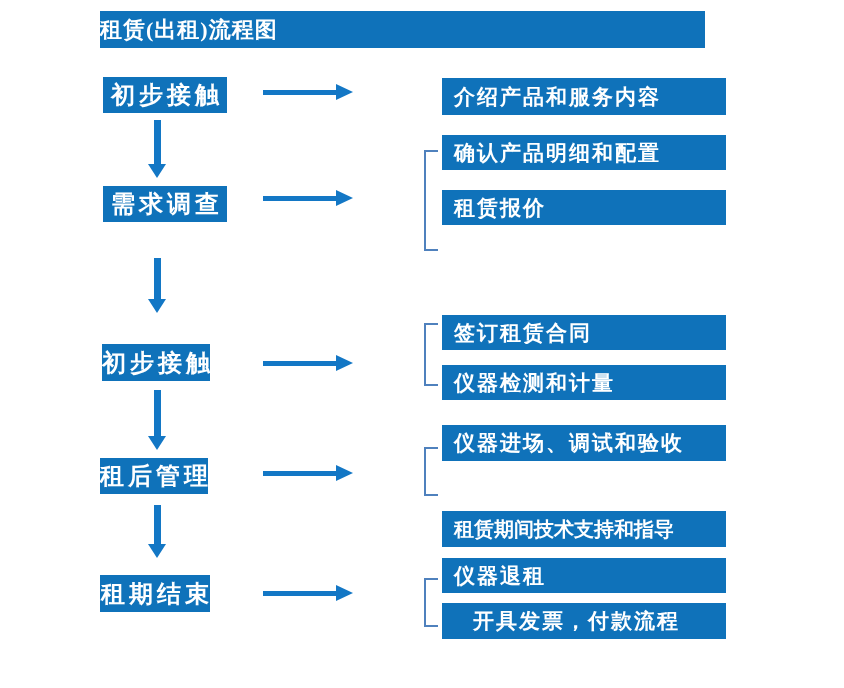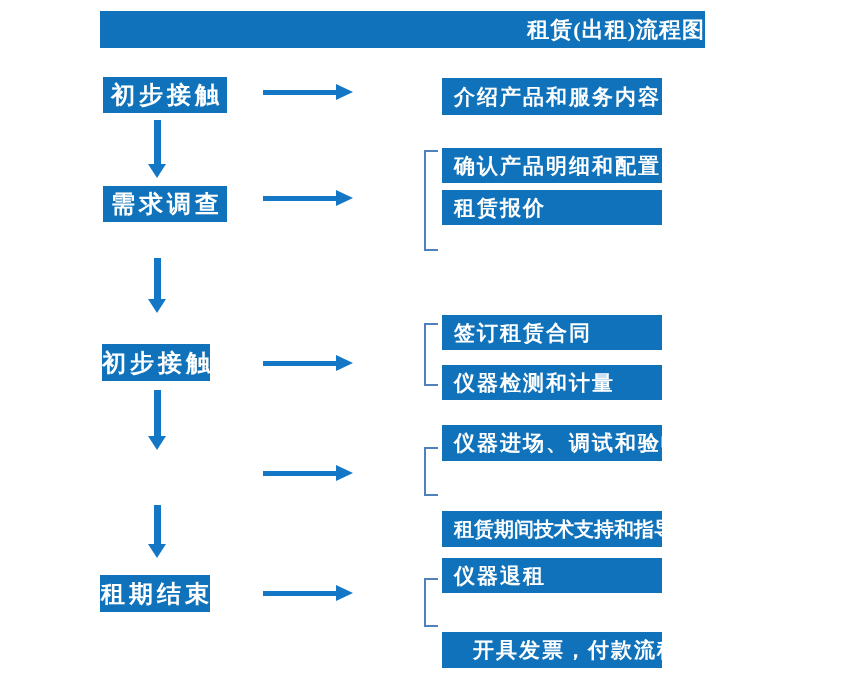--- a/index.html
+++ b/index.html
@@ -17,40 +17,40 @@
     overflow: hidden;
   }
   .title-bar {
     position: absolute;
     left: 100px; top: 11px;
     width: 605px; height: 37px;
     background: var(--box-fill, #0f72ba);
     color: var(--text, #ffffff);
     display: flex;
     align-items: center;
-    justify-content: flex-end;
+    justify-content: flex-start;
     font-size: 22px;
     letter-spacing: 1px;
   }
   .stage {
     position: absolute;
     background: var(--box-fill, #0f72ba);
     color: var(--text, #ffffff);
     display: flex;
     align-items: center;
     justify-content: center;
     font-size: 24px;
     letter-spacing: 4px;
     text-indent: 4px; 
     white-space: nowrap;
   }
   .detail {
     position: absolute;
     left: 442px;
-    width: 220px;
+    width: 284px;
     background: var(--box-fill, #0f72ba);
     color: var(--text, #ffffff);
     display: flex;
     align-items: center;
     padding-left: 12px;
     box-sizing: border-box;
     font-size: 21px;
     letter-spacing: 2px;
     white-space: nowrap;
   }
@@ -114,20 +114,21 @@
 
 <div class="canvas">
 
   <div class="title-bar">
     <span>租赁(出租)流程图</span>
   </div>
 
   <div class="stage" style="left:103px; top:77px;  width:124px; height:36px;">初步接触</div>
   <div class="stage" style="left:103px; top:186px; width:124px; height:36px;">需求调查</div>
   <div class="stage" style="left:102px; top:344px; width:108px; height:37px;">初步接触</div>
+  <div class="stage" style="left:100px; top:458px; width:108px; height:36px;">租后管理</div>
   <div class="stage" style="left:100px; top:575px; width:110px; height:37px;font-family:Liberation Serif, serif;">租期结束</div>
 
   <div class="varrow" style="top:120px; height:58px;">
     <div class="vshaft"></div>
     <div class="vhead"></div>
   </div>
   <div class="varrow" style="top:258px; height:55px;">
     <div class="vshaft"></div>
     <div class="vhead"></div>
   </div>
@@ -160,22 +161,22 @@
     <div class="hshaft"></div>
     <div class="hhead"></div>
   </div>
 
   <div class="bracket" style="top:150px; height:101px;"></div>
   <div class="bracket" style="top:323px; height:63px;"></div>
   <div class="bracket" style="top:447px; height:49px;"></div>
   <div class="bracket" style="top:578px; height:49px;"></div>
 
   <div class="detail" style="top:78px;  height:37px;">介绍产品和服务内容</div>
-  <div class="detail" style="top:148px; height:35px;">确认产品明细和配置</div>
+  <div class="detail" style="top:135px; height:35px;">确认产品明细和配置</div>
   <div class="detail" style="top:190px; height:35px;text-align:center;">租赁报价</div>
   <div class="detail" style="top:315px; height:35px;">签订租赁合同</div>
   <div class="detail" style="top:365px; height:35px;text-align:center;">仪器检测和计量</div>
   <div class="detail" style="top:425px; height:36px;">仪器进场、调试和验收</div>
   <div class="detail tight" style="top:511px; height:36px;">租赁期间技术支持和指导</div>
   <div class="detail" style="top:558px; height:35px;">仪器退租</div>
-  <div class="detail" style="top:632px; height:36px;padding-left:31px;">开具发票，付款流程</div>
+  <div class="detail" style="top:603px; height:36px;padding-left:31px;">开具发票，付款流程</div>
 
 </div>
 
 </body></html>

